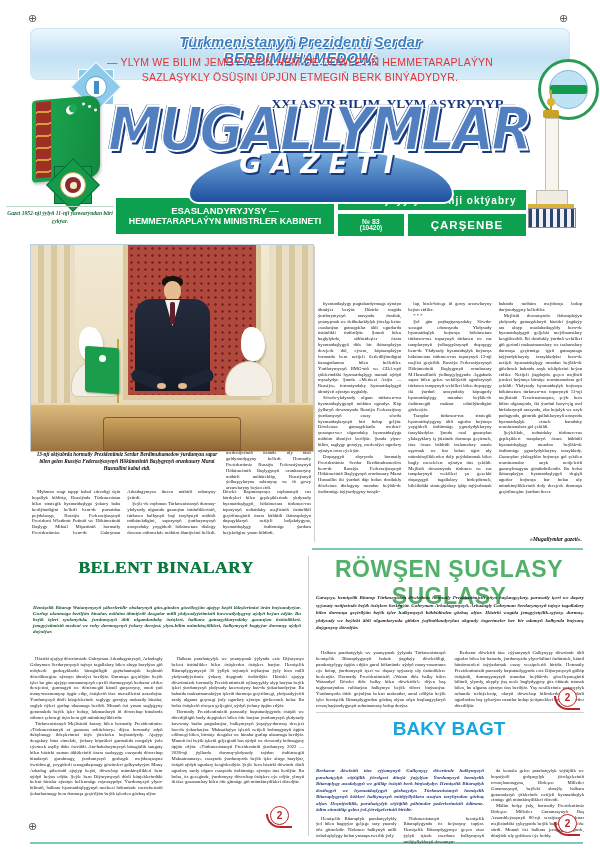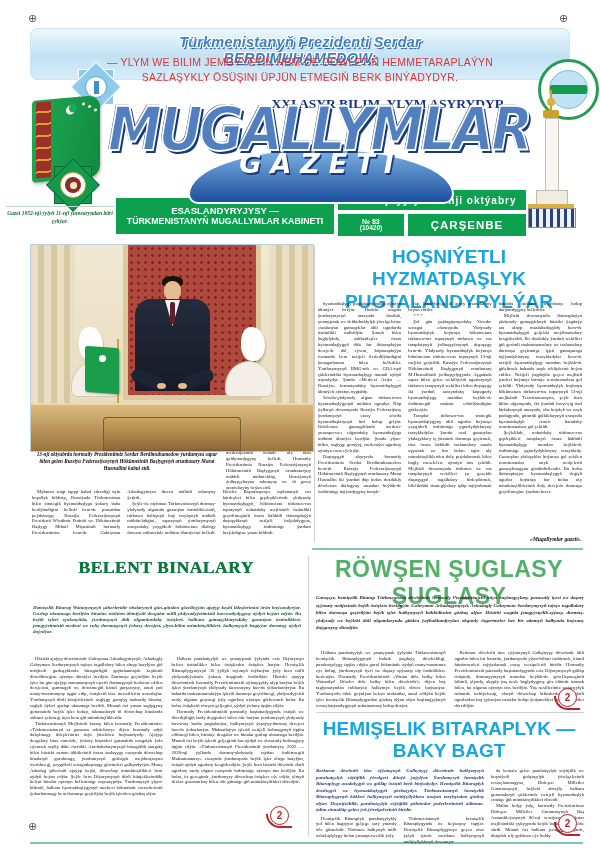--- a/index.html
+++ b/index.html
@@ -197,21 +197,21 @@
   </div>
   <div class="abs since">Gazet 1952-nji ýylyň 11-nji ýanwaryndan bäri çykýar.</div>
 
   <div class="abs mast-title">MUGALLYMLAR</div>
   <div class="abs gazeti">
     <span>GAZETI</span>
   </div>
 
   <div class="abs founder">
     <span class="f1">ESASLANDYRYJYSY —</span>
-    <span class="f2">TÜRKMENISTANYŇ MUGALLYMLAR KABINETI</span>
+    <span class="f2">HEMMETARAPLAÝYN MINISTRLER KABINETI</span>
   </div>
   <div class="abs datebar">
     <div class="row1">2025-nji ýylyň 15-nji oktýabry</div>
     <div class="row2">
       <div class="cell issue">
         <span class="a">№ 83</span>
         <span class="b">(10420)</span>
       </div>
       <div class="cell day">ÇARŞENBE</div>
     </div>
@@ -247,24 +247,20 @@
       <div class="p-shirt"></div>
       <div class="p-tie"></div>
     <div class="p-arm" style="left:100px;transform:rotate(20deg);"></div>
     <div class="p-arm" style="left:149px;transform:rotate(-20deg);"></div>
     <div class="p-desk"></div>
     <div class="p-deskfront"></div>
     <span class="p-hand" style="left:126px;"></span>
       <span class="p-hand" style="left:147px;"></span>
   </div>
 
-  <div class="abs h-cyan hl1">
-    <div>HOŞNIÝETLI HYZMATDAŞLYK</div>
-    <div>PUGTALANDYRYLÝAR</div>
-  </div>
   <div class="abs cols art1cols">
     <div>
         <p>hyzmatdaşlygy pugtalandyrmaga aýratyn ähmiýet berýär. Häzirki wagtda ýurtlarymyzyň arasynda dostluk, ynanyşmak we deňhukuklylyk ýörelgelerine esaslanýan gatnaşyklar ähli ugurlarda üstünlikli ösdürilýär. Şunuň bilen baglylykda, söhbetdeşler özara hyzmatdaşlygyň diňe bir ikitaraplaýyn derejede däl, eýsem, köptaraplaýyn formatda hem netijeli ilerledilýändigini kanagatlanma bilen bellediler. Ýurtlarymyzyň BMG-niň we GDA-nyň çäklerindäki hyzmatdaşlygy munuň aýdyň mysalydyr. Şunda «Merkezi Aziýa — Russiýa» formatyndaky hyzmatdaşlygyň ähmiýeti aýratyn nygtaldy.</p>
         <p>Söwda-ykdysady ulgam türkmen-rus hyzmatdaşlygynyň möhüm ugrudyr. Köp ýyllaryň dowamynda Russiýa Federasiýasy ýurdumyzyň esasy söwda hyzmatdaşlarynyň biri bolup gelýär. Döwletara gatnaşyklarda medeni-ynsanperwer ulgamdaky hyzmatdaşlyga möhüm ähmiýet berilýär. Şunda ylym-bilim, saglygy goraýyş, medeniýet ugurlary aýratyn orun eýeleýär.</p>
         <p>Duşuşygyň ahyrynda hormatly Prezidentimiz Serdar Berdimuhamedow hem-de Russiýa Federasiýasynyň Hökümetiniň Başlygynyň orunbasary Marat Husnullin iki ýurduň däp bolan dostlukly döwletara dialogyny mundan beýläk-de ösdürmäge taýýardygyny tassyk-</p>
       </div>
     <div>
         <p>lap, birek-birege iň gowy arzuwlaryny beýan etdiler.</p>
         <p>* * *</p>
         <p>Şol gün paýtagtymyzdaky Söwda-senagat edarasynda Ykdysady hyzmatdaşlyk boýunça hökümetara türkmen-rus toparynyň türkmen we rus taraplarynyň ýolbaşçylarynyň duşuşygy hem-de Ykdysady hyzmatdaşlyk boýunça hökümetara türkmen-rus toparynyň 13-nji mejlisi geçirildi. Russiýa Federasiýasynyň Hökümetiniň Başlygynyň orunbasary M.Husnulliniň ýolbaşçylygynda Aşgabada sapar bilen gelen wekiliýetiň agzalarynyň türkmen tarapynyň wekilleri bilen duşuşygy iki ýurduň arasyndaky köpugurly hyzmatdaşlygy mundan beýläk-de ösdürmegiň maksat edinilýändigini görkezýär.</p>
@@ -314,21 +310,20 @@
         <p>Halkara parahatçylyk we ynanyşmak ýylynda Türkmenistanyň hemişelik Bitaraplygynyň hukuk ýagdaýy döwletliligi, parahatçylygy üpjün edýän gural hökmünde aýdyň many-mazmuna eýe bolup, ýurdumyzyň içeri we daşary syýasaty uly üstünliklere beslenýär. Hormatly Prezidentimiziň «Watan diňe halky bilen Watandyr! Döwlet diňe halky bilen döwletdir!» diýen baş taglymatyndan ruhlanýan halkymyz beýik döwre buýsanýar. Ýurdumyzda öňde goýulýan belent maksatlar, amal edilýän beýik işler hemişelik Bitaraplygyndan gözbaş alýan oňyn başlangyçlaryň rowaçlanýandygynyň subutnamasy bolup durýar.</p>
       </div>
     <div>
         <p>Berkarar döwletiň täze eýýamynyň Galkynyşy döwründe ähli ugurlar bilen bir hatarda, ýurdumyzda ylym-bilimi ösdürmek, kämil hünärmenleri taýýarlamak esasy wezipeleriň biridir. Hormatly Prezidentimiziň parasatly baştutanlygynda eziz Diýarymyzyň gülläp ösüşiniň, durmuşymyzyň mundan beýläk-de gözelleşmeginiň bilimli, ylymly, ukyply ýaş nesle baglydygyny göz öňünde tutmak bilen, bu ulgama aýratyn üns berilýär. Ýaş nesillerimiz watançylyk ruhunda terbiýelenip, olaryň döwrebap bilimlerden we dürli ugurlardan baş çykarýan ussatlar bolup ýetişmekleri üçin ähli şertler döredilýär.</p>
       </div>
   </div>
   <div class="cmark" style="left:558px;top:688px;">2</div>
   <div class="grayline" style="left:316px;top:712px;width:268px;height:1px;"></div>
 
   <div class="abs h-cyan h-bitar">
-    <div>HEMIŞELIK BITARAPLYK —</div>
     <div>BAKY BAGT</div>
   </div>
   <div class="abs bitarbody">
     <div class="bitarleft">
       <div class="lead bitarlead">Berkarar döwletiň täze eýýamynyň Galkynyşy döwründe halkymyzyň parahatçylyk söýüjilik ýörelgesi dünýä ýaýylýar. Ýurdumyzyň hemişelik Bitaraplygy asudalygyň we gülläp ösüşiň berk binýadydyr. Hemişelik Bitaraplyk dostlugyň we hyzmatdaşlygyň gözbaşydyr. Türkmenistanyň hemişelik Bitaraplygynyň kökleri halkymyzyň müňýyllyklara uzaýan taryhyndan gözbaş alýar. Hoşniýetlilik, parahatçylyk söýüjilik pähimdar pederlerimiziň ädimme-ädim sünnäläp gelen ýol-ýörelgeleriniň biridir.</div>
       <div class="cols bitarcols">
         <div>
             <p>Hemişelik Bitaraplyk parahatçylykly ýol bilen bagtyýar geljege sary ynamly öňe gitmekdir. Türkmen halkynyň milli özboluşlylygy bolan ynsanperwerlik ýoly</p>
           </div>
         <div>

